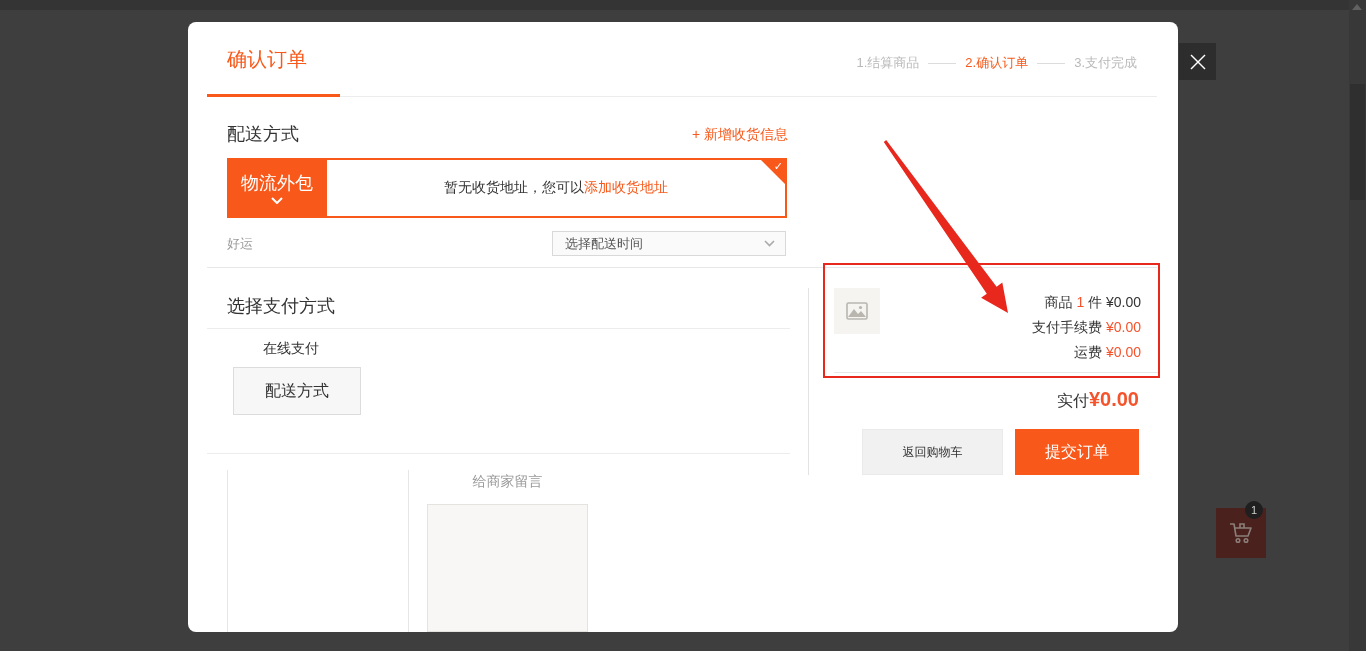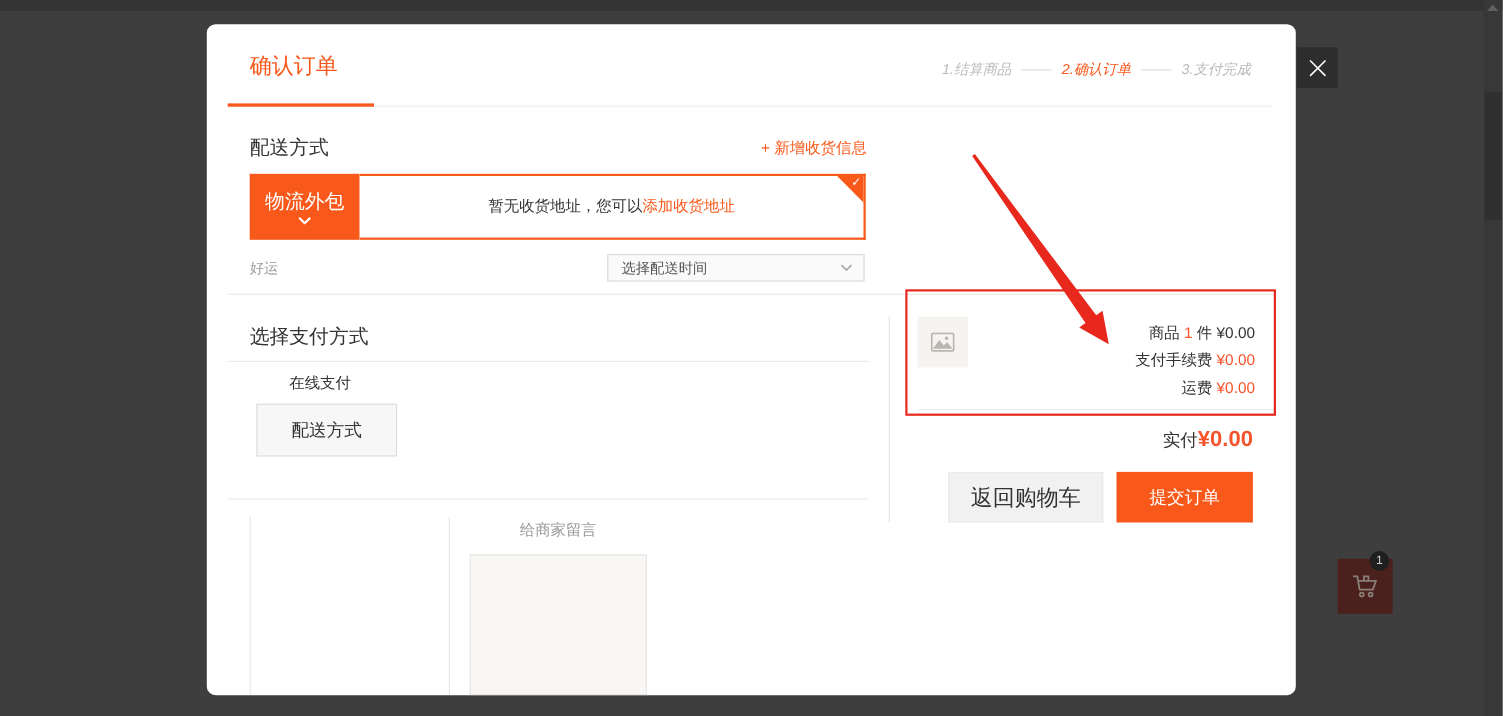--- a/index.html
+++ b/index.html
@@ -13,21 +13,21 @@
   .scroll-up-arrow { position:absolute; left:3px; top:4px; width:0; height:0;
     border-left:5px solid transparent; border-right:5px solid transparent; border-bottom:6px solid #616161; }
   .scrollbar-thumb { position:absolute; left:1px; top:84px; width:15px; height:116px; background:#2f2f2f; }
 
   
   .modal { position:absolute; left:188px; top:22px; width:990px; height:610px; background:#fff;
     border-radius:8px 8px 8px 8px; overflow:hidden; }
 
   .modal-title { position:absolute; left:39px; top:24px; font-size:20px; color:var(--accent); }
   .steps { position:absolute; right:41px; top:32px; font-size:13px; color:#b9b9b9; white-space:nowrap; }
-  .steps .step { vertical-align:middle;font-style:italic; }
+  .steps .step { vertical-align:middle; }
   .steps .step.active { color:var(--accent); }
   .steps .connector { display:inline-block; vertical-align:middle; width:28px; height:1px; background:#dcdcdc; margin:0 9px; }
   .header-line { position:absolute; left:19px; top:74px; width:950px; height:1px; background:#ececec; }
   .header-line-accent { position:absolute; left:19px; top:72px; width:133px; height:3px; background:var(--accent); }
 
   .section-heading { font-size:18px; color:#333; position:absolute;text-align:right; }
   .delivery-heading { left:39px; top:100px; }
   .add-address-link { position:absolute; right:390px; top:104px; font-size:14px; color:var(--accent); cursor:pointer; }
 
   
@@ -72,21 +72,21 @@
   .summary-row { position:absolute; right:37px; text-align:left; font-size:14px; color:#333; height:25px; line-height:25px; white-space:nowrap; }
   .row1 { top:268px; } .row2 { top:293px; } .row3 { top:318px; }
   .num-accent { color:#f5532c; }
   .summary-divider { position:absolute; left:646px; top:350px; width:326px; height:1px; background:#e8e8e8; }
 
   .total-row { position:absolute; right:39px; top:366px; white-space:nowrap; text-align:right; }
   .total-label { font-size:16px; color:#333; vertical-align:baseline; }
   .total-amount { font-size:20px; font-weight:bold; color:#f5532c; vertical-align:baseline; }
 
   .back-button { position:absolute; left:674px; top:407px; width:141px; height:46px; background:#f1f1f1;
-    border:1px solid #eaeaea; font-size:20px; color:#333; display:flex; align-items:center; justify-content:center; cursor:pointer; }
+    border:1px solid #eaeaea; font-size:12px; color:#333; display:flex; align-items:center; justify-content:center; cursor:pointer; }
   .submit-button { position:absolute; left:827px; top:407px; width:124px; height:46px; background:var(--accent);
     border:none; font-size:16px; color:#fff; display:flex; align-items:center; justify-content:center; cursor:pointer; }
 
   .arrow-svg { position:absolute; left:672px; top:108px; pointer-events:none; }
 
   
   .close-button { position:absolute; left:1179px; top:43px; width:37px; height:37px; background:#2d2d2d;
     display:flex; align-items:center; justify-content:center; cursor:pointer; }
   .cart-fab { position:absolute; left:1216px; top:508px; width:50px; height:50px; background:#4a211c;
     display:flex; align-items:center; justify-content:center; cursor:pointer; }

